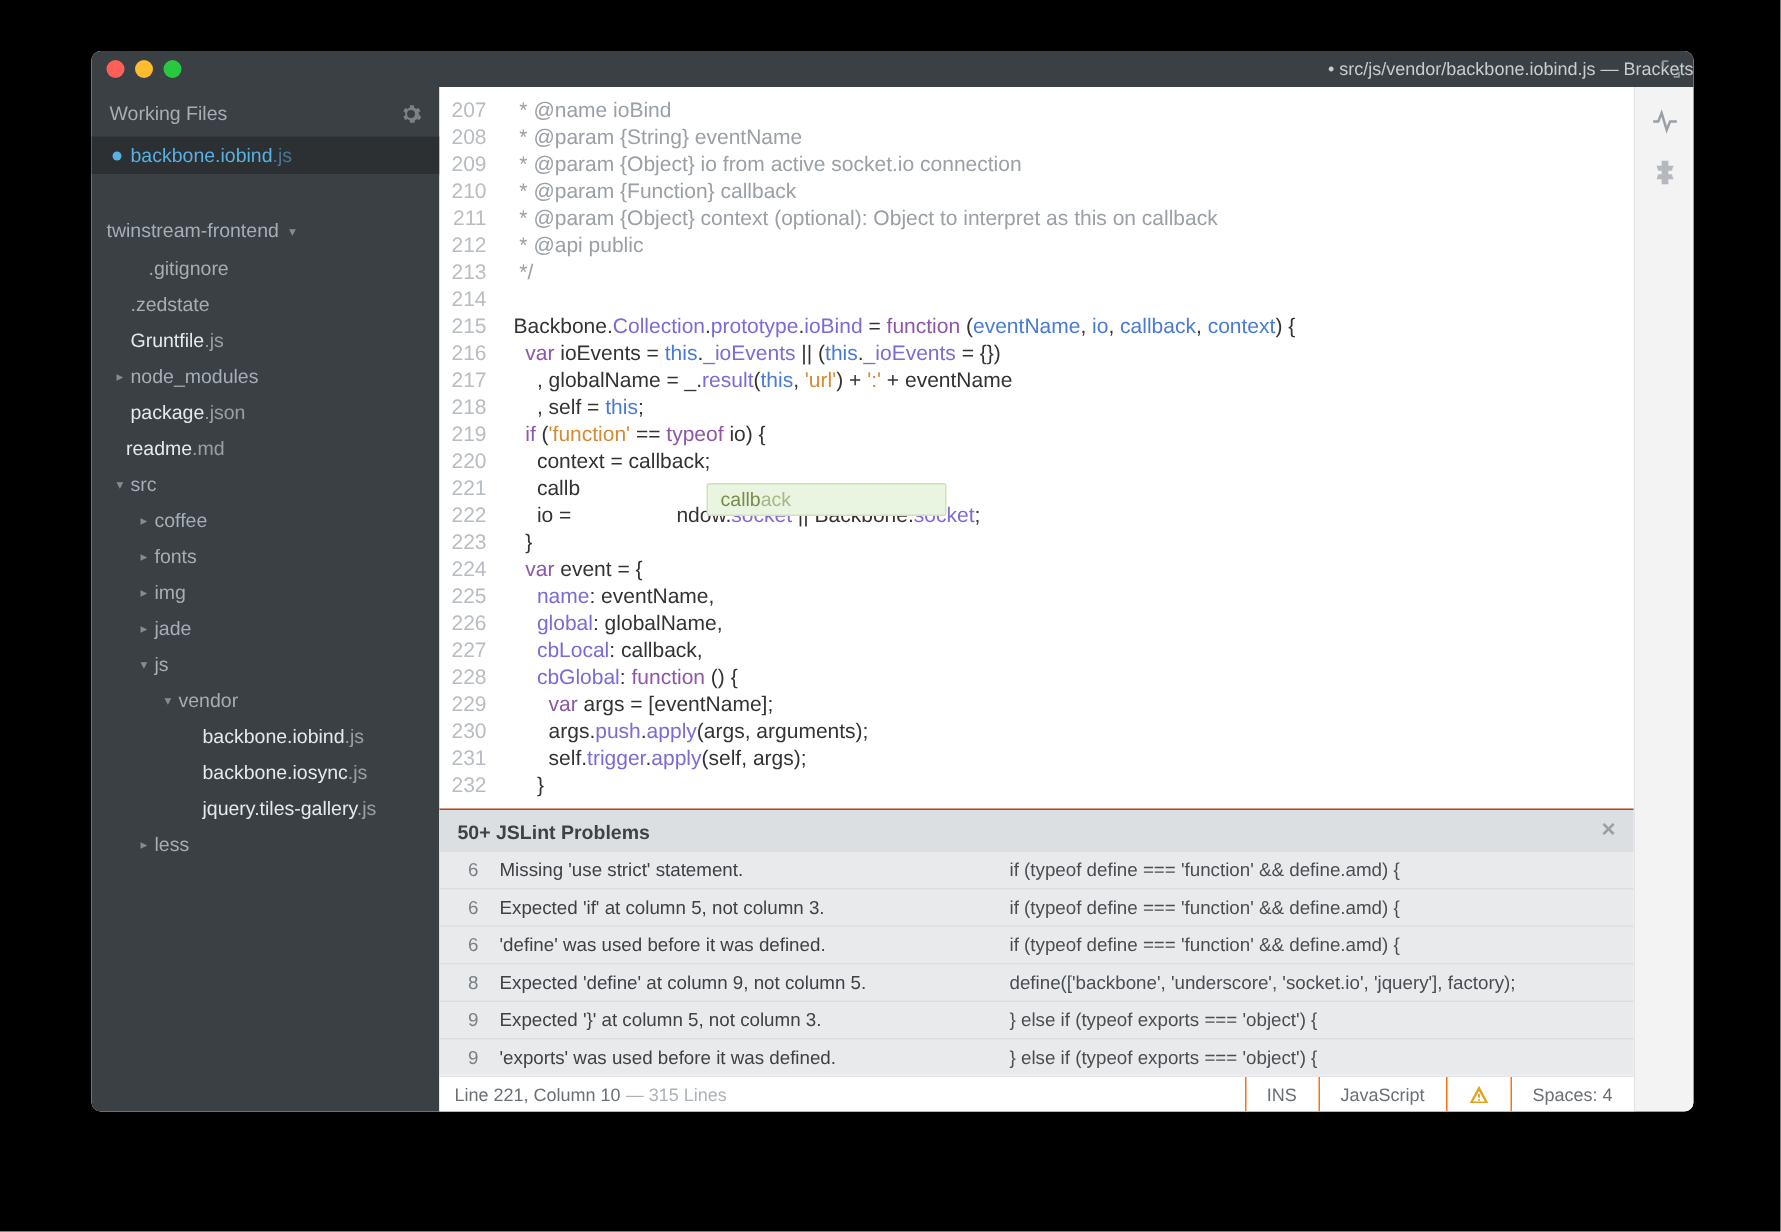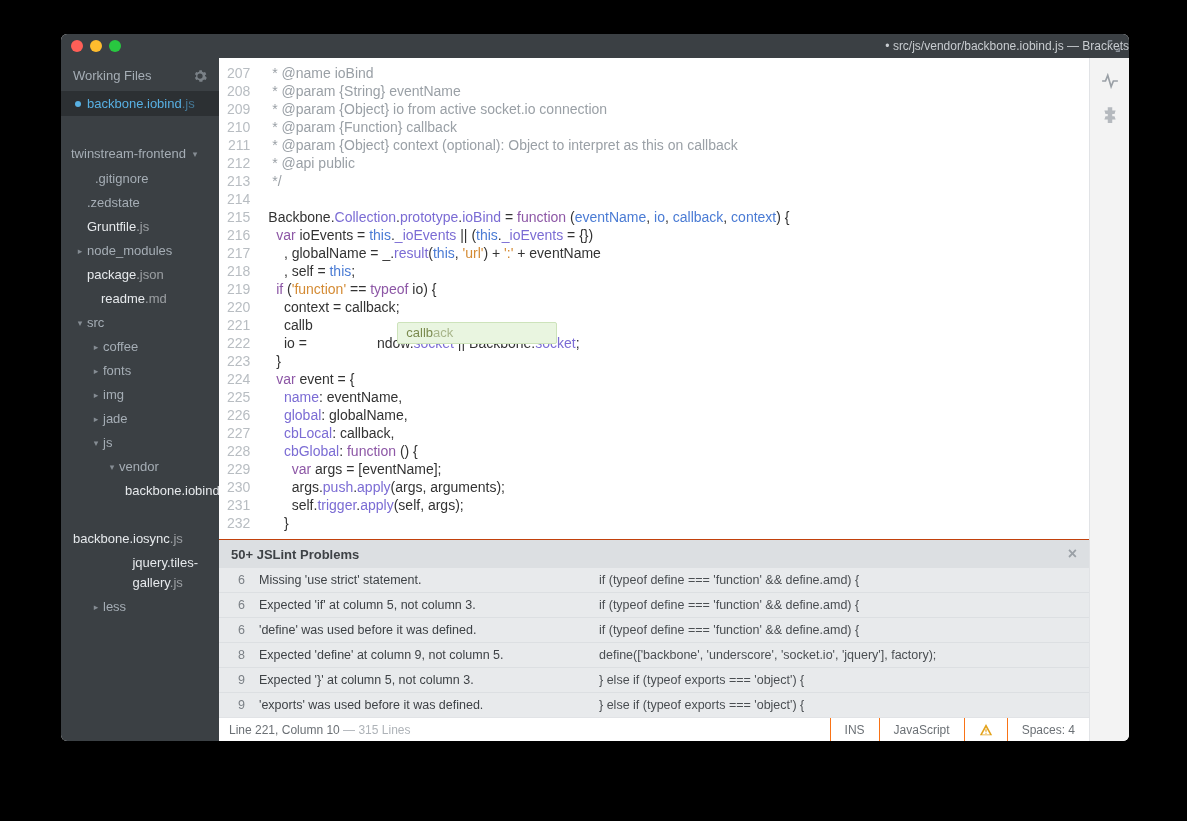--- a/index.html
+++ b/index.html
@@ -6,21 +6,21 @@
 body { background:#000; width:1187px; height:821px; overflow:hidden; }
 .window { position:absolute; left:61px; top:34px; width:1068px; height:707px; background:#fff; border-radius:6px; overflow:hidden; box-shadow:0 20px 60px rgba(0,0,0,.5); display:flex; flex-direction:column; }
 .titlebar { height:24px; background:#3b4044; display:flex; align-items:center; position:relative; flex:none; }
 .traffic { display:flex; gap:7px; margin-left:10px; }
 .dot { width:12px; height:12px; border-radius:50%; }
 .d-close { background:#ff5f57; } .d-min { background:#febc2e; } .d-max { background:#28c840; }
 .title { position:absolute; left:0; right:0; text-align:right; font-size:12px; color:#c8ccd0; pointer-events:none; }
 .title-dot::before { content:"• "; }
 .fullscreen { position:absolute; right:8px; top:5px; width:14px; height:14px; color:#8a9199; }
 .body { flex:1; display:flex; min-height:0; }
-.sidebar { width:158px; background:#3b4044; color:#a5adb5; font-size:13px; display:flex; flex-direction:column; flex:none; }
+.sidebar { width:232px; background:#3b4044; color:#a5adb5; font-size:13px; display:flex; flex-direction:column; flex:none; }
 .sb-header { display:flex; align-items:center; justify-content:space-between; padding:10px 12px 8px 12px; color:#a5adb5; font-size:13px; }
 .gear { width:14px; height:14px; opacity:.6; }
 .wf-item { display:flex; align-items:center; padding:5px 12px 5px 14px; gap:6px; cursor:pointer; }
 .wf-item.active { background:#2c3033; color:#58b0e3; position:relative; }
 .wf-item.active::after { content:""; position:absolute; right:-10px; top:0; width:0; height:0; border-top:13px solid transparent; border-bottom:13px solid transparent; border-left:10px solid #2c3033; }
 .wf-dot { width:6px; height:6px; border-radius:50%; background:#a5adb5; flex:none; }
 .wf-item.active .wf-dot { background:#58b0e3; }
 .sb-project { padding:10px 12px 6px 10px; color:#a5adb5; font-size:13px; display:flex; align-items:center; gap:4px; }
 .tree { font-size:13px; }
 .tree-row { display:flex; align-items:center; padding:2px 0 2px 0; cursor:pointer; color:#a5adb5; line-height:20px; }
@@ -93,41 +93,41 @@
             <span class="wf-dot"></span>
             <span>backbone.iobind<span class="ext">.js</span></span>
           </div>
         </div>
       <div style="height:20px"></div>
       <div class="sb-project">
         <span>twinstream-frontend</span>
         <span class="tw">▾</span>
       </div>
       <div class="tree" id="tree">
-          <div class="tree-row" style="padding-left: 22px;">
+          <div class="tree-row" style="padding-left: 1px; margin-left: 25px;">
             <span class="tw"></span>
             <span>.gitignore<span class="ext"></span></span>
           </div>
           <div class="tree-row" style="padding-left: 14px;">
             <span class="tw"></span>
             <span>.zedstate<span class="ext"></span></span>
           </div>
           <div class="tree-row sel" style="padding-left: 14px;">
             <span class="tw"></span>
             <span>Gruntfile<span class="ext">.js</span></span>
           </div>
           <div class="tree-row" style="padding-left: 14px;">
             <span class="tw">▸</span>
             <span>node_modules<span class="ext"></span></span>
           </div>
           <div class="tree-row sel" style="padding-left: 14px;">
             <span class="tw"></span>
             <span>package<span class="ext">.json</span></span>
           </div>
-          <div class="tree-row sel" style="padding-left: 28px;">
+          <div class="tree-row sel" style="padding-left: 11px;">
             <span class="tw"></span>
             <span>readme<span class="ext">.md</span></span>
           </div>
           <div class="tree-row" style="padding-left: 14px;">
             <span class="tw">▾</span>
             <span>src<span class="ext"></span></span>
           </div>
           <div class="tree-row" style="padding-left: 30px;">
             <span class="tw">▸</span>
             <span>coffee<span class="ext"></span></span>
@@ -149,21 +149,21 @@
             <span>js<span class="ext"></span></span>
           </div>
           <div class="tree-row" style="padding-left: 46px;">
             <span class="tw">▾</span>
             <span>vendor<span class="ext"></span></span>
           </div>
           <div class="tree-row sel" style="padding-left: 62px;">
             <span class="tw"></span>
             <span>backbone.iobind<span class="ext">.js</span></span>
           </div>
-          <div class="tree-row sel" style=" margin-top: 24px;">
+          <div class="tree-row sel" style="padding-left: 62px;">
             <span class="tw"></span>
             <span>backbone.iosync<span class="ext">.js</span></span>
           </div>
           <div class="tree-row sel" style="padding-left: 62px;">
             <span class="tw"></span>
             <span>jquery.tiles-gallery<span class="ext">.js</span></span>
           </div>
           <div class="tree-row" style="padding-left: 30px;">
             <span class="tw">▸</span>
             <span>less<span class="ext"></span></span>

